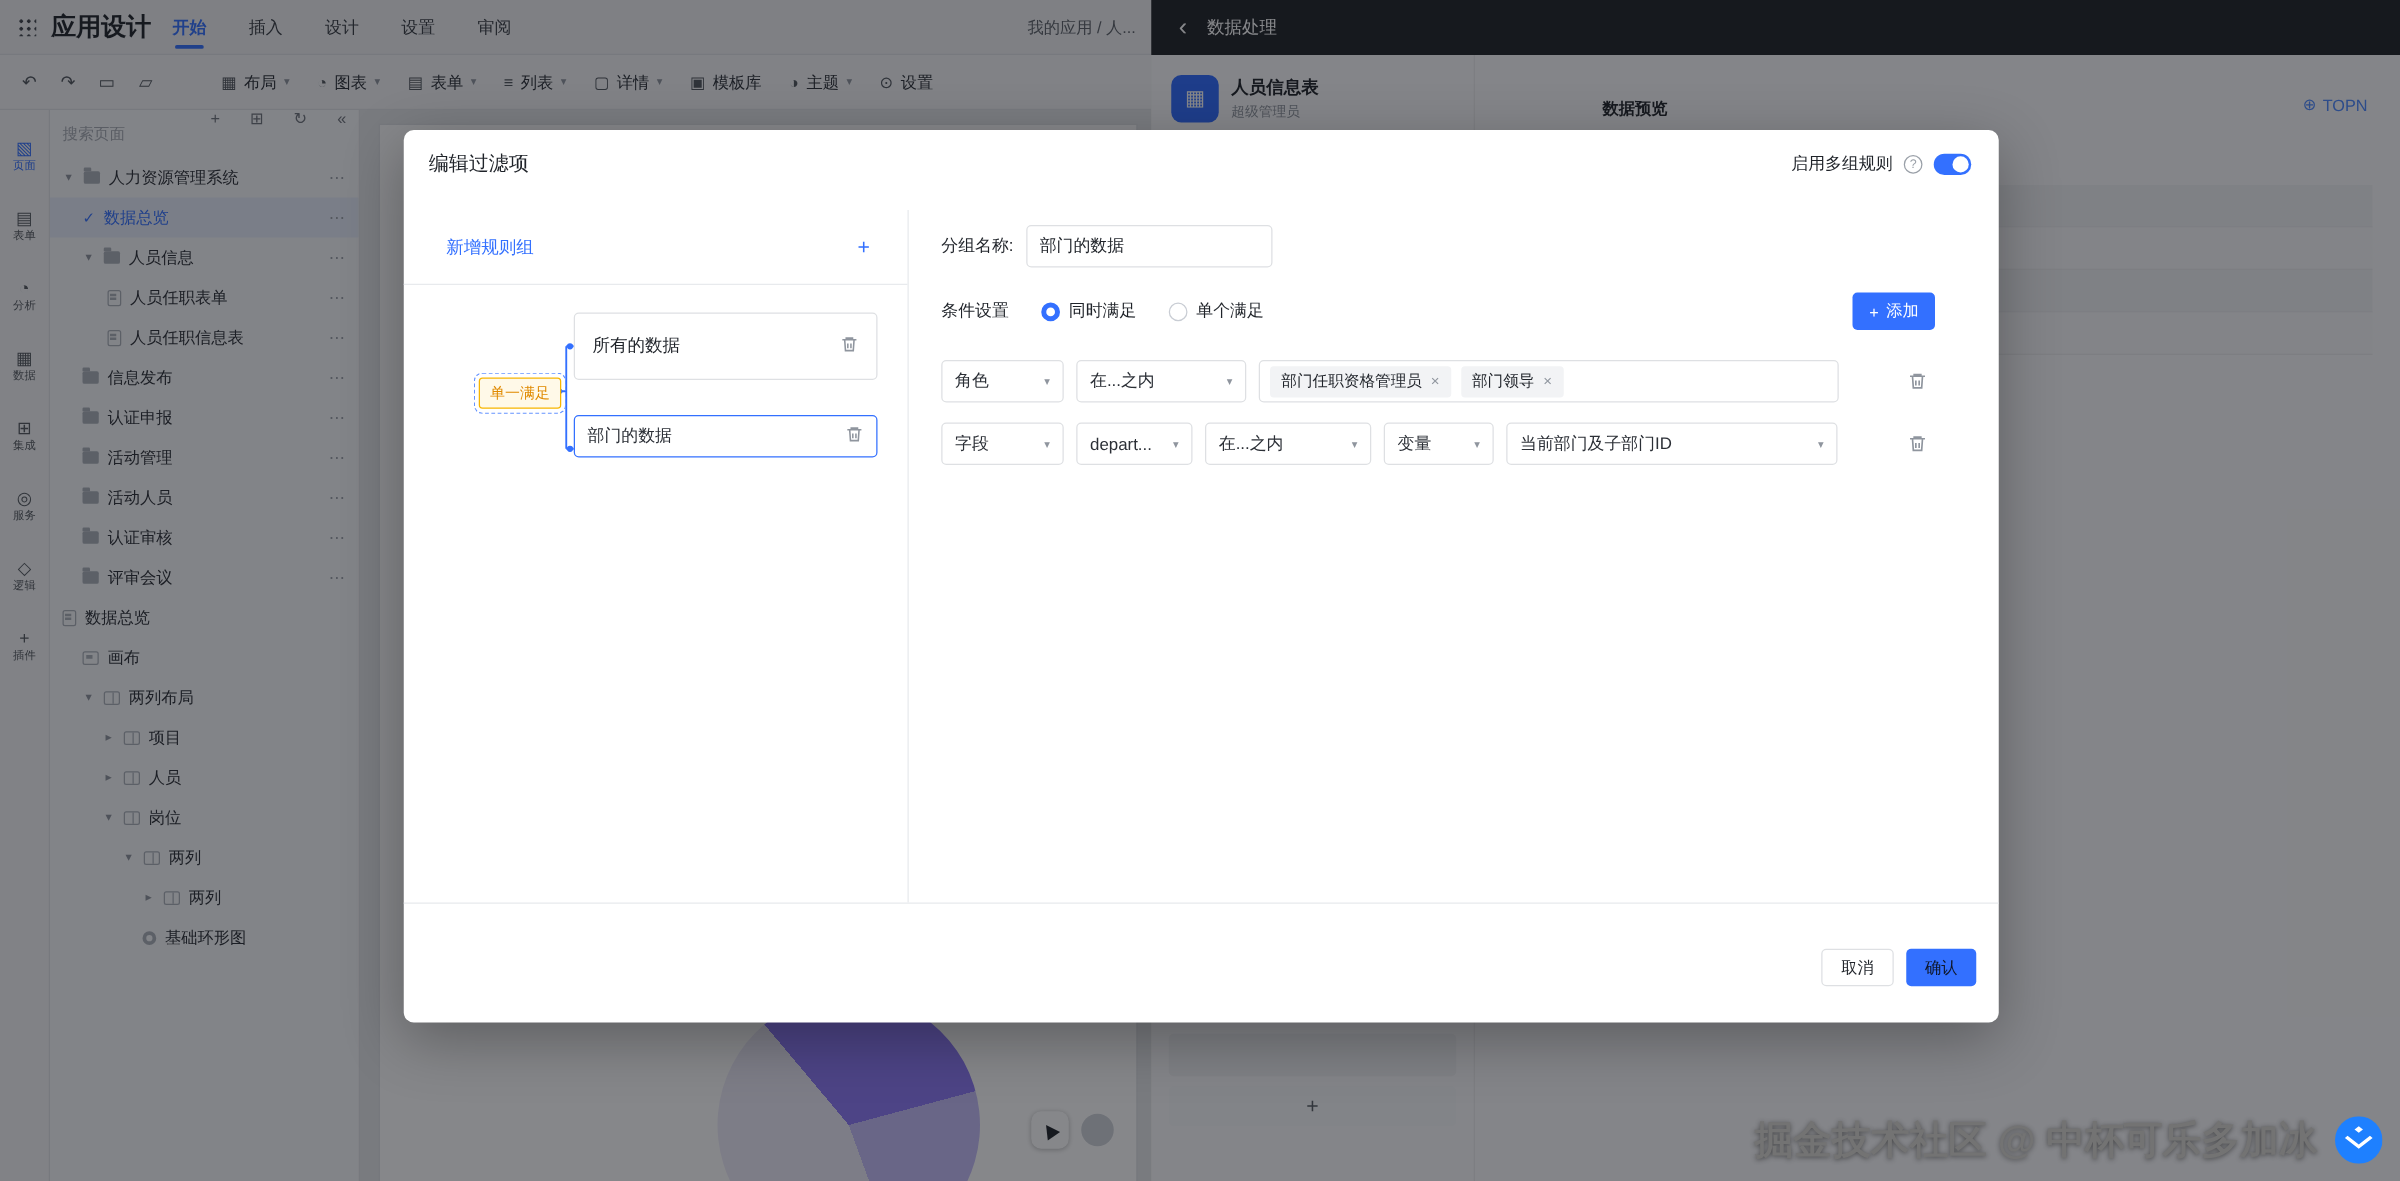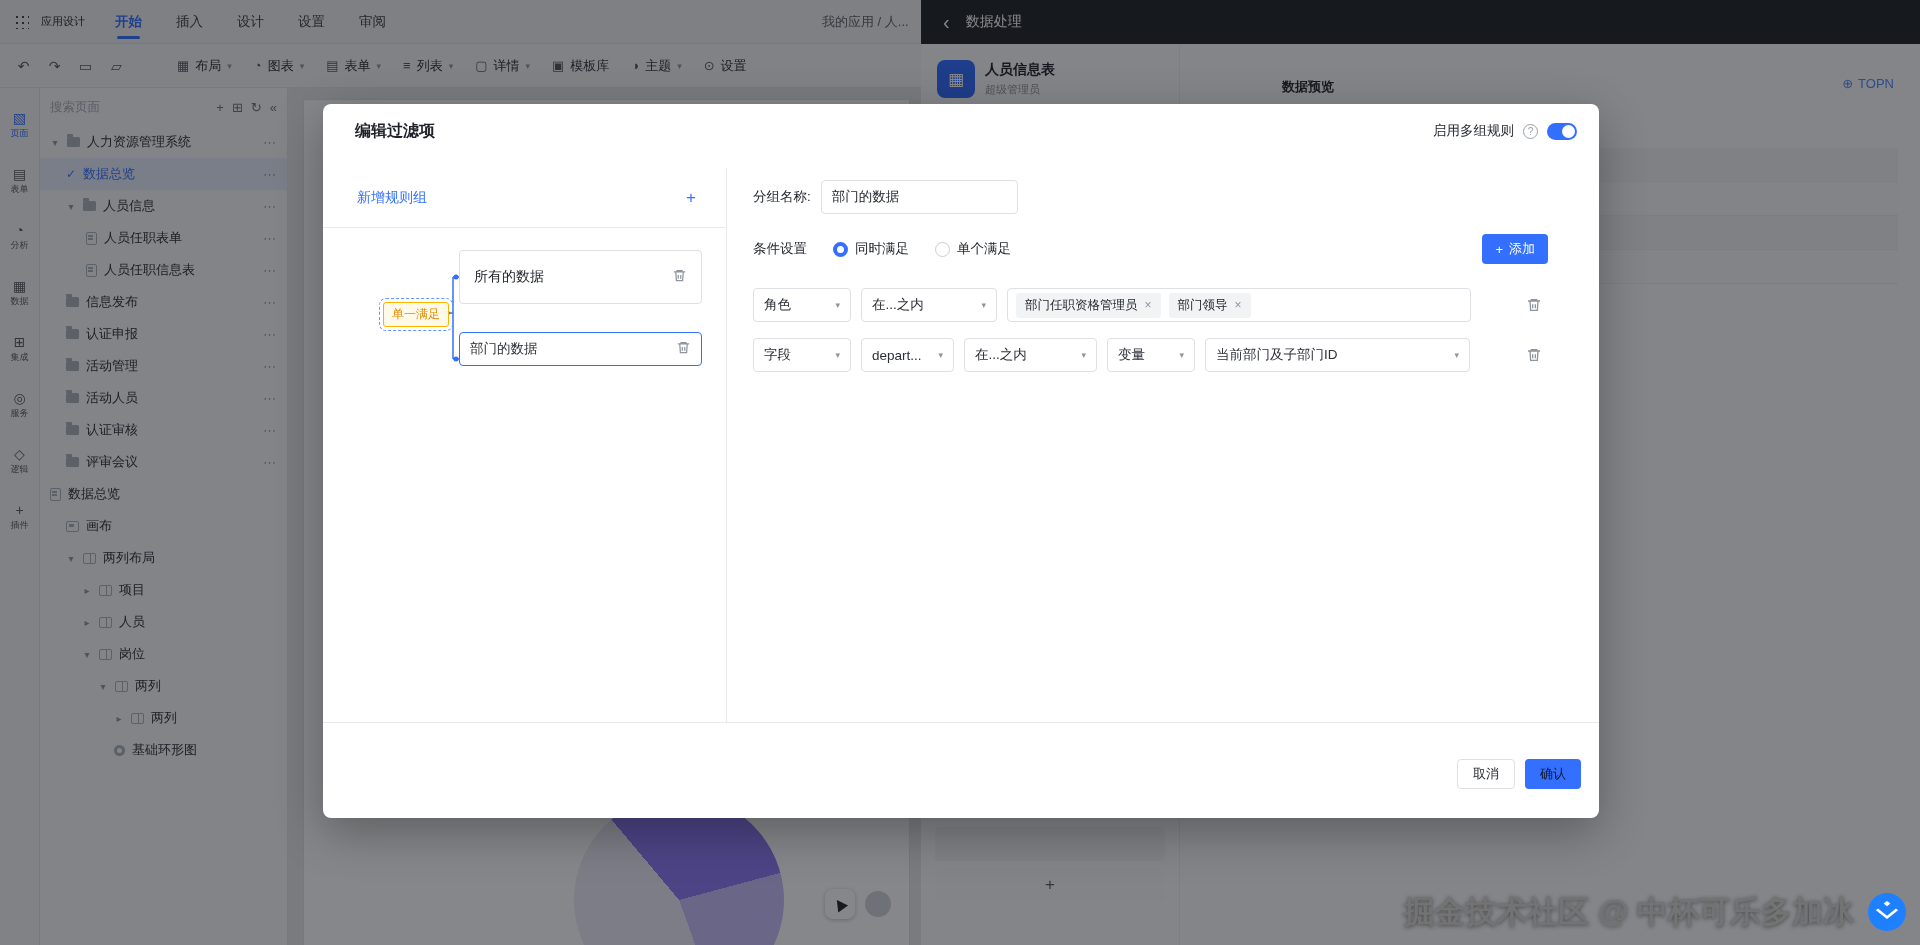--- a/index.html
+++ b/index.html
@@ -3,21 +3,21 @@
 <meta charset="utf-8">
 <style>
 *{margin:0;padding:0;box-sizing:border-box}
 html,body{width:1920px;height:945px;overflow:hidden}
 body{font-family:"Liberation Sans","DejaVu Sans",sans-serif;color:#1f2329;background:#0c0e11}
 .screen{position:relative;width:1920px;height:945px;background:#e8e9eb;overflow:hidden}
 
 
 .topbar{position:absolute;left:0;top:0;width:921px;height:44px;background:#f0f1f3;border-bottom:1px solid #e1e3e6;display:flex;align-items:center;padding:0 14px;z-index:1}
 .grid9{width:15px;height:15px;background-image:radial-gradient(circle,#3c4048 1.3px,transparent 1.5px);background-size:6px 6px;flex:none;margin-right:12px}
-.app-title{font-size:11px;font-weight:400;margin-right:30px;white-space:nowrap}
+.app-title{font-size:20px;font-weight:700;margin-right:17px;white-space:nowrap}
 .menu{display:flex;gap:34px}
 .menu-item{font-size:13.5px;color:#383c43;height:44px;display:flex;align-items:center;position:relative;white-space:nowrap;cursor:pointer}
 .menu-item.active{color:#3370ff;font-weight:700}
 .menu-item.active::after{content:'';position:absolute;left:2px;right:2px;bottom:5px;height:3px;border-radius:2px;background:#3370ff}
 .breadcrumb{position:absolute;left:822px;top:0;height:44px;display:flex;align-items:center;font-size:13px;color:#5c6168;white-space:nowrap}
 
 
 .toolbar{position:absolute;left:0;top:44px;width:921px;height:44px;background:#f4f5f7;border-bottom:1px solid #e1e3e6;display:flex;align-items:center;padding:0 10px;gap:4px;z-index:1}
 .tico{width:27px;height:27px;border-radius:4px;display:flex;align-items:center;justify-content:center;color:#51565d;font-size:14px;cursor:pointer}
 .tbtn{display:flex;align-items:center;gap:6px;padding:5px 9px;border-radius:4px;font-size:13px;color:#2b2f36;cursor:pointer;white-space:nowrap}
@@ -30,21 +30,21 @@
 .rail-item{width:100%;height:56px;display:flex;flex-direction:column;align-items:center;justify-content:center;gap:3px;color:#54595f;cursor:pointer}
 .rail-item .ric{font-size:14px;line-height:1}
 .rail-item .rlb{font-size:9.5px;line-height:1;white-space:nowrap;transform:scale(.95)}
 .rail-item.active{color:#3370ff}
 
 
 .sidebar{position:absolute;left:40px;top:88px;width:248px;bottom:0;background:#f7f8fa;border-right:1px solid #e1e3e6;display:flex;flex-direction:column;z-index:1;overflow:hidden}
 .side-tabs{display:flex;padding:8px 12px 0;gap:8px;height:40px}
 .side-tab{flex:1;text-align:center;font-size:13px;color:#54595f;padding:7px 0;border-bottom:2px solid transparent;cursor:pointer;white-space:nowrap}
 .side-tab.active{color:#3370ff;border-color:#3370ff;font-weight:700}
-.side-search{display:flex;align-items:center;gap:8px;padding:0 10px;height:38px}
+.side-search{display:flex;gap:24px;padding:0 10px;height:38px}
 .s-input{flex:1;border:0;background:transparent;font-size:12.5px;color:#2b2f36;outline:none;min-width:0}
 .s-input::placeholder{color:#a6abb3}
 .mini-ic{color:#6f747c;font-size:13px;cursor:pointer;flex:none;line-height:1}
 .trow{display:flex;align-items:center;height:32px;padding:0 10px;gap:7px;font-size:13px;color:#2b2f36;cursor:pointer;white-space:nowrap}
 .tcaret{width:10px;flex:none;color:#8f959e;font-size:10px;text-align:center}
 .tlb{overflow:hidden;text-overflow:ellipsis}
 .dots{margin-left:auto;color:#9aa0a8;font-size:13px;letter-spacing:1px}
 .lv1{padding-left:26px}.lv2{padding-left:46px}
 .o1{padding-left:26px}.o2{padding-left:42px}.o3{padding-left:58px}.o4{padding-left:74px}
 .sel-row{background:rgba(51,112,255,.08)}
@@ -90,21 +90,21 @@
 .prev-table{position:absolute;left:270px;right:22px;top:104px}
 .prow{height:34px;border-bottom:1px solid #ececef}
 .prow.a{background:#f1f2f4}
 .prow.b{background:#f8f9fa}
 .field-row{position:absolute;left:14px;bottom:84px;width:230px;height:34px;background:#f1f2f4;border-radius:4px}
 .add-field{position:absolute;left:14px;bottom:44px;width:230px;height:32px;background:#f7f8fa;border-radius:4px;display:flex;align-items:center;justify-content:center;color:#575c63;font-size:17px;cursor:pointer}
 
 
 .overlay{position:absolute;inset:0;background:rgba(13,16,21,.5);z-index:10}
 .modal{position:absolute;left:323px;top:104px;width:1276px;height:714px;background:#fff;border-radius:8px;box-shadow:0 14px 48px rgba(0,0,0,.3);z-index:30}
-.modal-title{position:absolute;left:32px;top:17px;font-size:16px;font-weight:700}
+.modal-title{position:absolute;left:20px;top:17px;font-size:16px;font-weight:400}
 .mr-controls{position:absolute;top:18px;right:22px;display:flex;align-items:center;gap:9px;font-size:13.5px}
 .qmark{width:15px;height:15px;border-radius:50%;border:1px solid #9aa0a8;color:#9aa0a8;font-size:10px;display:flex;align-items:center;justify-content:center;cursor:pointer}
 .toggle{width:30px;height:17px;border-radius:9px;background:#3370ff;position:relative;cursor:pointer}
 .toggle::after{content:'';position:absolute;right:2px;top:2px;width:13px;height:13px;border-radius:50%;background:#fff}
 .modal-body{position:absolute;left:0;top:64px;right:0;bottom:96px;display:flex}
 .rules-pane{width:404px;flex:none;border-right:1px solid #e8eaed;display:flex;flex-direction:column}
 .rules-head{height:60px;display:flex;align-items:center;justify-content:space-between;padding:0 30px 0 34px;border-bottom:1px solid #e8eaed}
 .add-group{color:#3370ff;font-size:14px;cursor:pointer}
 .plus-blue{color:#3370ff;font-size:17px;cursor:pointer}
 .rules-canvas{flex:1;position:relative}

